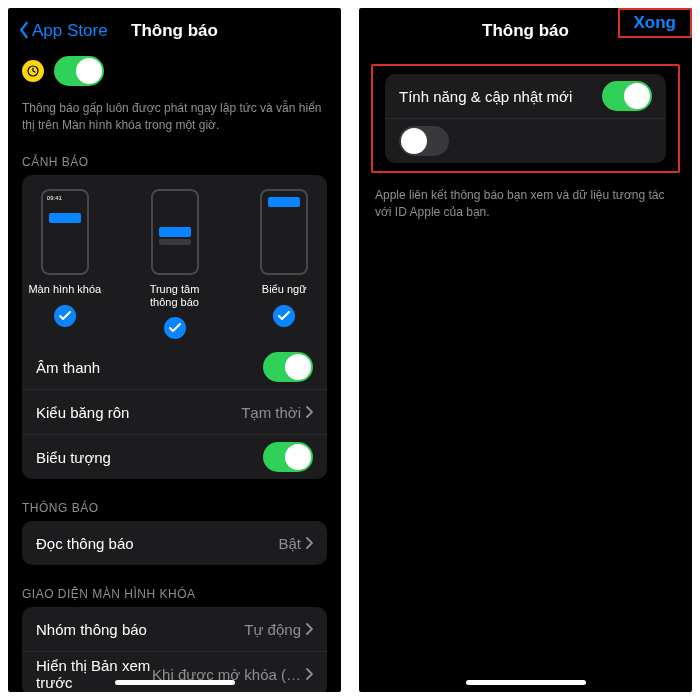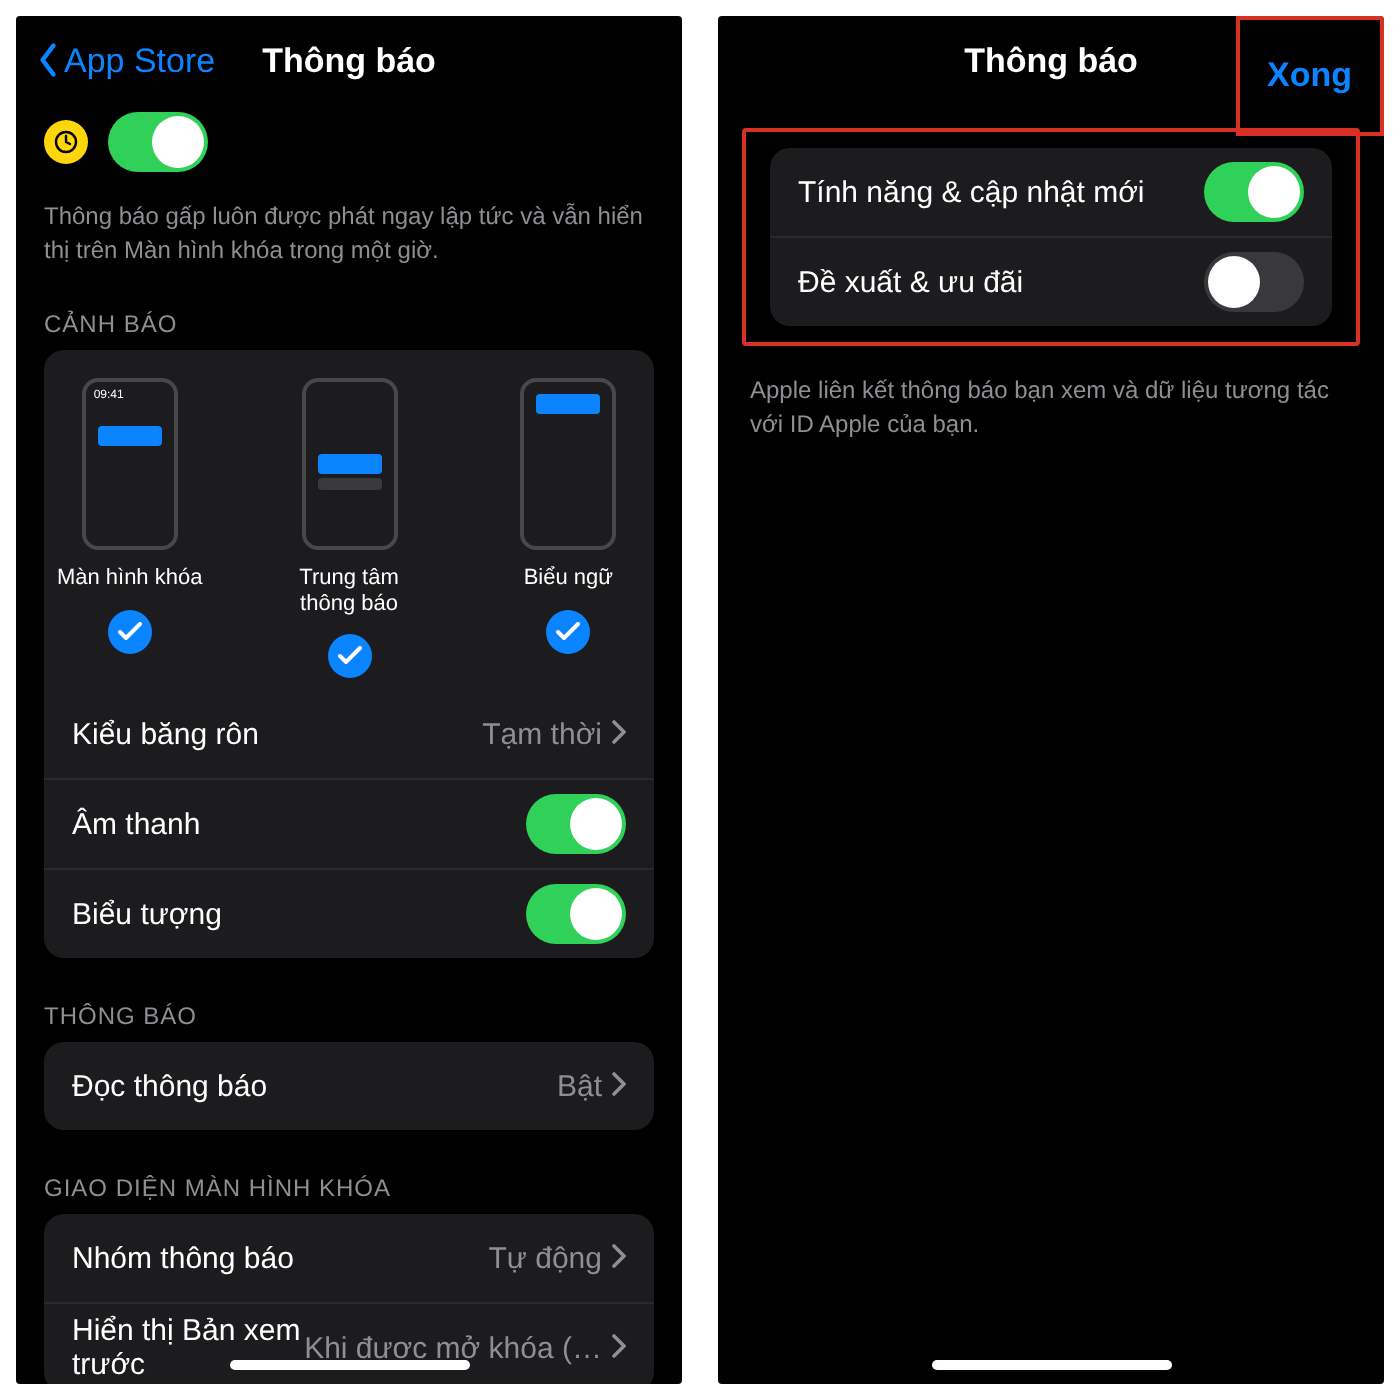--- a/index.html
+++ b/index.html
@@ -1,21 +1,21 @@
 <!DOCTYPE html>
 <html><head>
 <meta charset="utf-8">
 <style>
   html,body{margin:0;padding:0;background:#fff;font-family:-apple-system,Helvetica,Arial,sans-serif;}
   .stage{width:700px;height:700px;position:relative;display:flex;gap:18px;padding:8px;box-sizing:border-box;}
   .phone{flex:1;background:#000;border-radius:2px;display:flex;flex-direction:column;overflow:hidden;position:relative;}
   .hdr{height:46px;display:flex;align-items:center;justify-content:center;position:relative;color:#fff;font-size:17px;font-weight:600;}
   .back{position:absolute;left:10px;display:flex;color:#0a84ff;font-size:17px;font-weight:400;gap:2px;}
   .back svg{width:12px;height:18px;}
-  .done{position:absolute;right:0;top:0;height:60px;display:flex;align-items:center;padding:0 14px;color:#0a84ff;font-size:17px;font-weight:600;border:2px solid #d93025;box-sizing:border-box;}
+  .done{position:absolute;right:0;top:0;height:30px;display:flex;align-items:center;padding:0 14px;color:#0a84ff;font-size:17px;font-weight:600;border:2px solid #d93025;box-sizing:border-box;}
   .content{flex:1;overflow:hidden;padding:0 14px;color:#fff;font-size:15px;}
   .row{display:flex;align-items:center;min-height:44px;border-bottom:1px solid #2a2a2c;}
   .row:last-child{border-bottom:none;}
   .row .lab{flex:1;}
   .row .val{color:#8e8e93;font-size:15px;display:flex;align-items:center;gap:4px;}
   .chev svg{width:8px;height:12px;}
   .grp{background:#1c1c1e;border-radius:10px;margin-bottom:16px;}
   .grp .row{padding:0 14px;}
   .sect{color:#8e8e93;font-size:12px;letter-spacing:0.5px;padding:6px 14px 6px;text-transform:uppercase;}
   .foot{color:#8e8e93;font-size:12px;line-height:1.45;padding:6px 14px 14px;}
@@ -106,32 +106,32 @@
               </div>
             <div class="name">Biểu ngữ</div>
             <div class="chk">
                 <svg viewBox="0 0 12 10">
                   <path d="M1 5l3 3 7-7" stroke="#fff" stroke-width="2" fill="none" stroke-linecap="round" stroke-linejoin="round"></path>
                 </svg>
               </div>
           </div>
         </div>
         <div class="row">
-          <div class="lab">Kiểu băng rôn</div>
-          <div class="val">
-              <span>Tạm thời</span>
-              <span class="chev"><svg viewBox="0 0 8 12">
-                  <path d="M2 1l5 5-5 5" stroke="#8e8e93" stroke-width="1.8" fill="none" stroke-linecap="round"></path>
-                </svg></span>
-            </div>
-        </div>
-        <div class="row">
           <div class="lab">Âm thanh</div>
           <div class="toggle on">
               <div class="knob"></div>
+            </div>
+        </div>
+        <div class="row">
+          <div class="lab">Kiểu băng rôn</div>
+          <div class="val">
+              <span>Tạm thời</span>
+              <span class="chev"><svg viewBox="0 0 8 12">
+                  <path d="M2 1l5 5-5 5" stroke="#8e8e93" stroke-width="1.8" fill="none" stroke-linecap="round"></path>
+                </svg></span>
             </div>
         </div>
         <div class="row">
           <div class="lab">Biểu tượng</div>
           <div class="toggle on">
               <div class="knob"></div>
             </div>
         </div>
       </div>
 
@@ -182,21 +182,20 @@
     <div class="content">
       <div class="redbox">
         <div class="grp" style="margin-bottom:8px;">
           <div class="row">
             <div class="lab">Tính năng &amp; cập nhật mới</div>
             <div class="toggle on">
                 <div class="knob"></div>
               </div>
           </div>
           <div class="row">
-            <div class="lab">Đề xuất &amp; ưu đãi</div>
             <div class="toggle off">
                 <div class="knob"></div>
               </div>
           </div>
         </div>
       </div>
       <div class="foot" style="padding-left:2px;padding-right:2px;">Apple liên kết thông báo bạn xem và dữ liệu tương tác với ID Apple của bạn.</div>
     </div>
     <div class="homebar"></div>
   </div>

